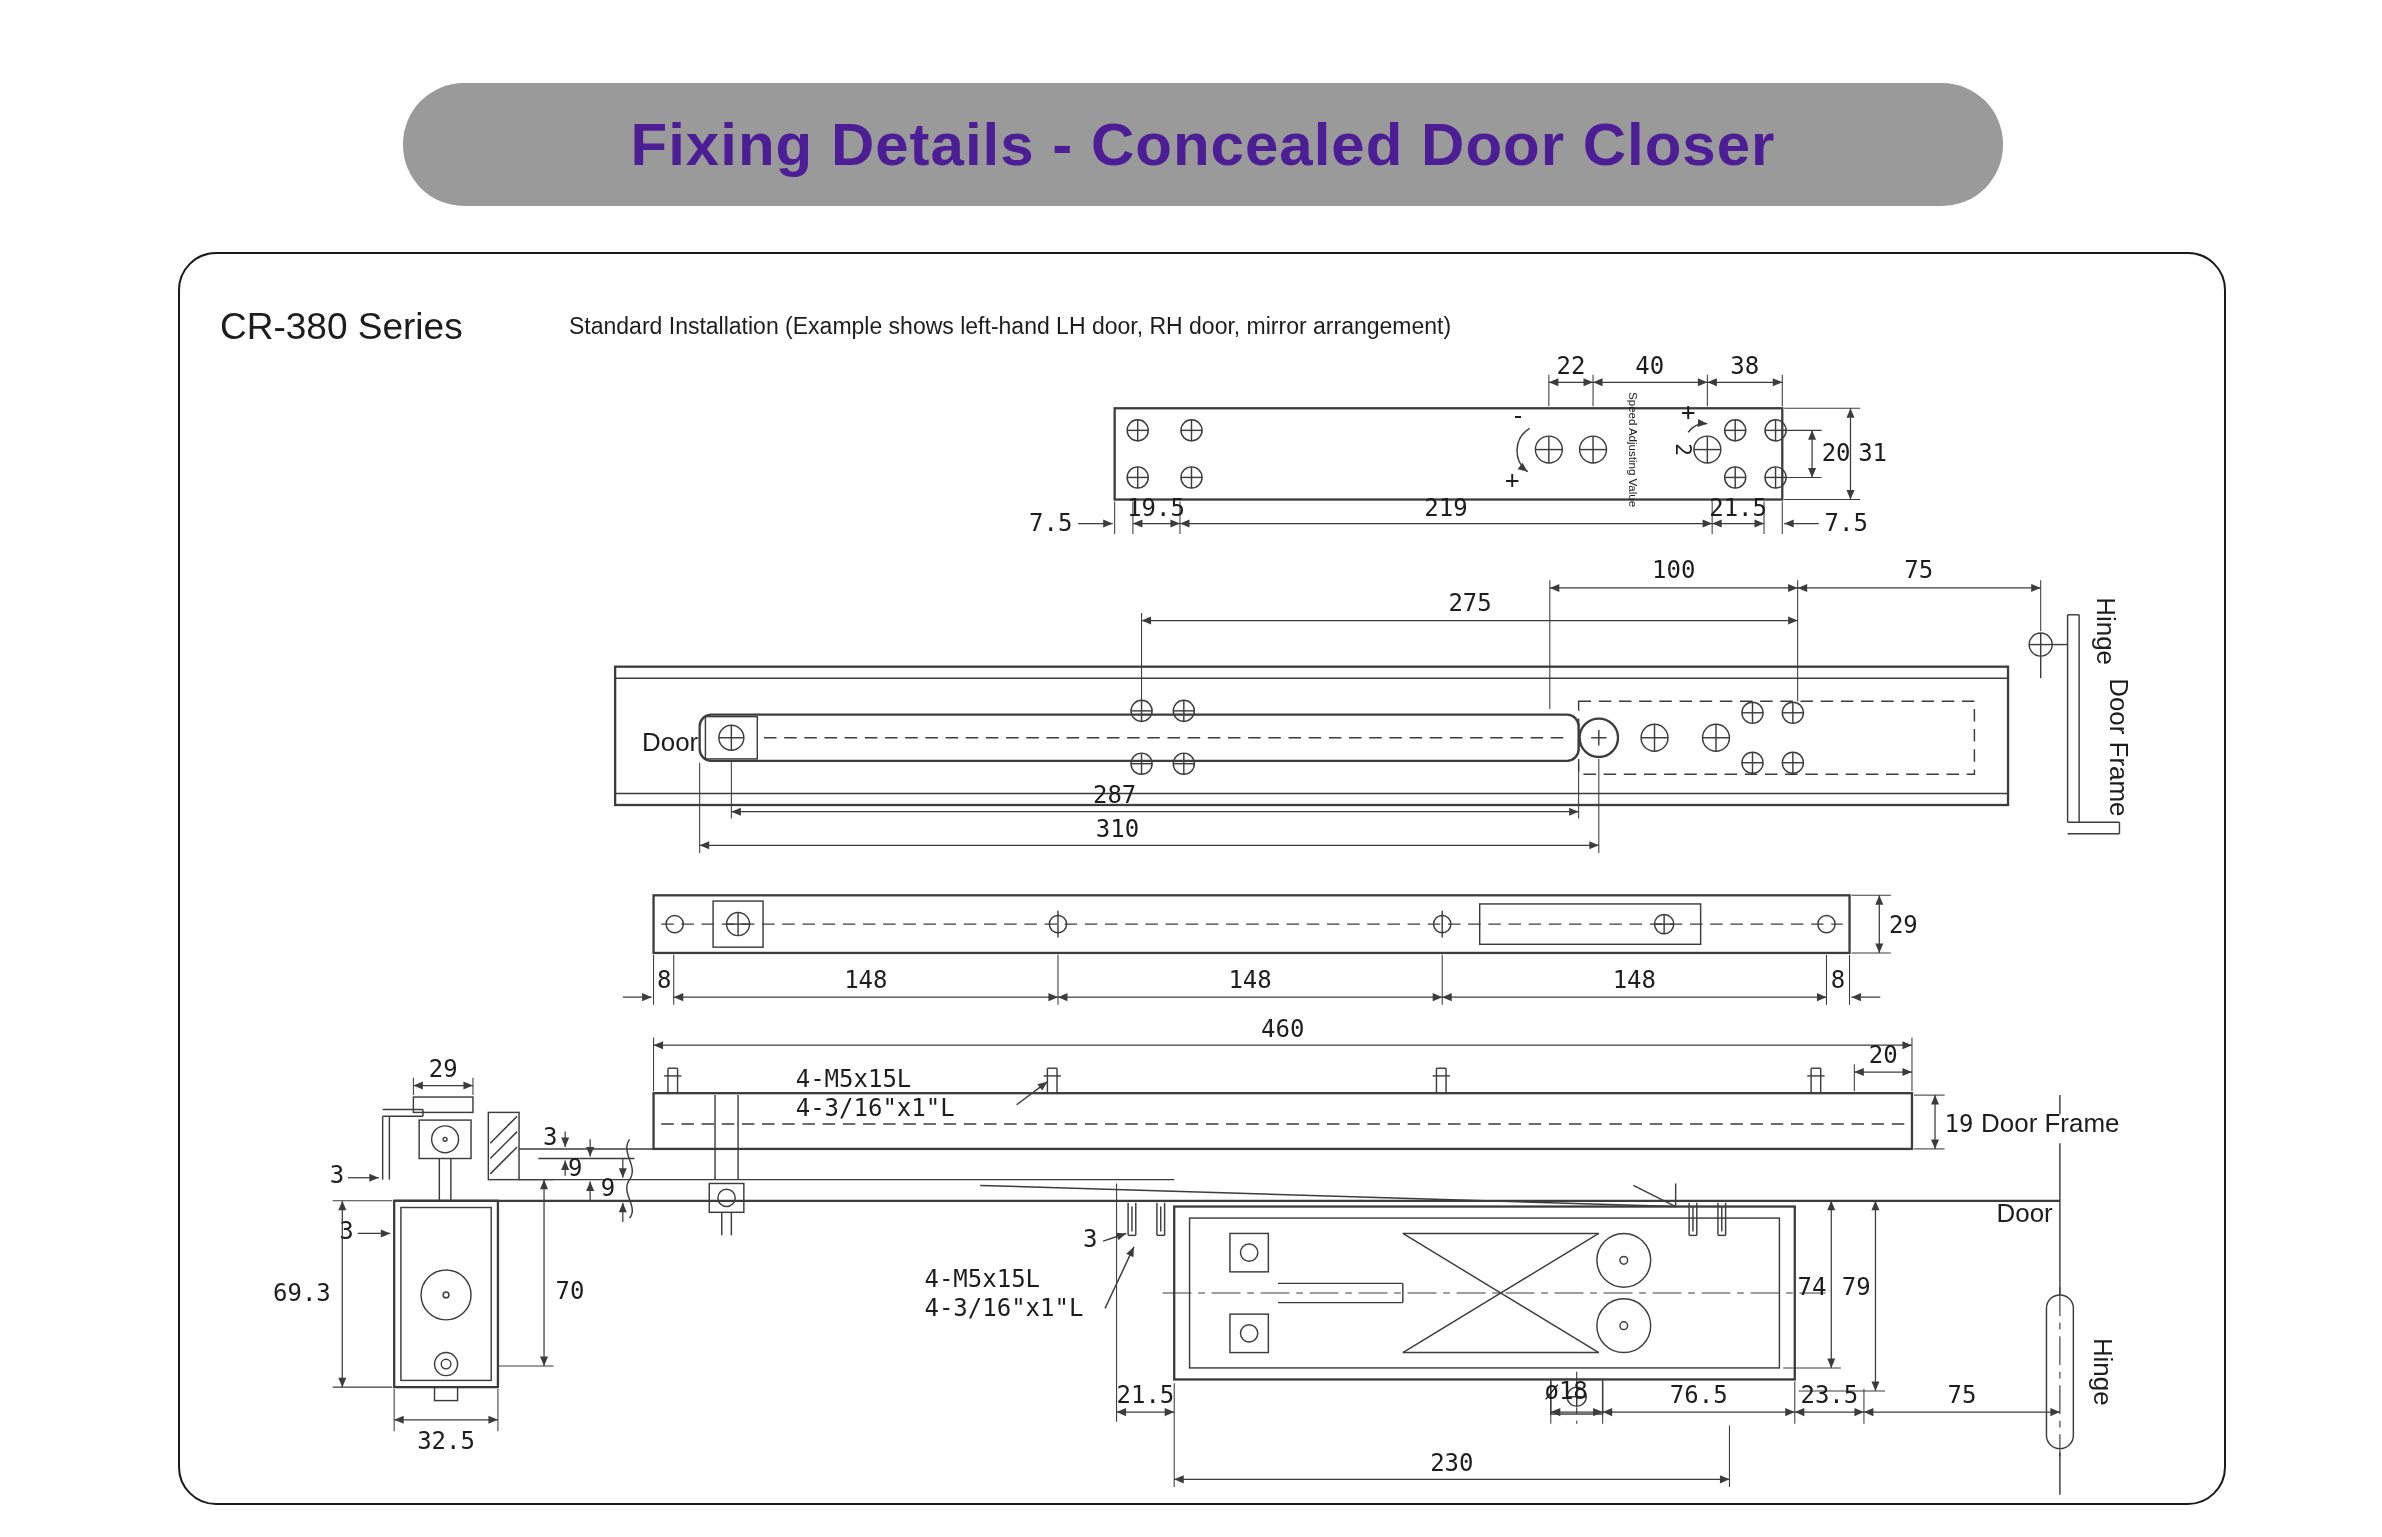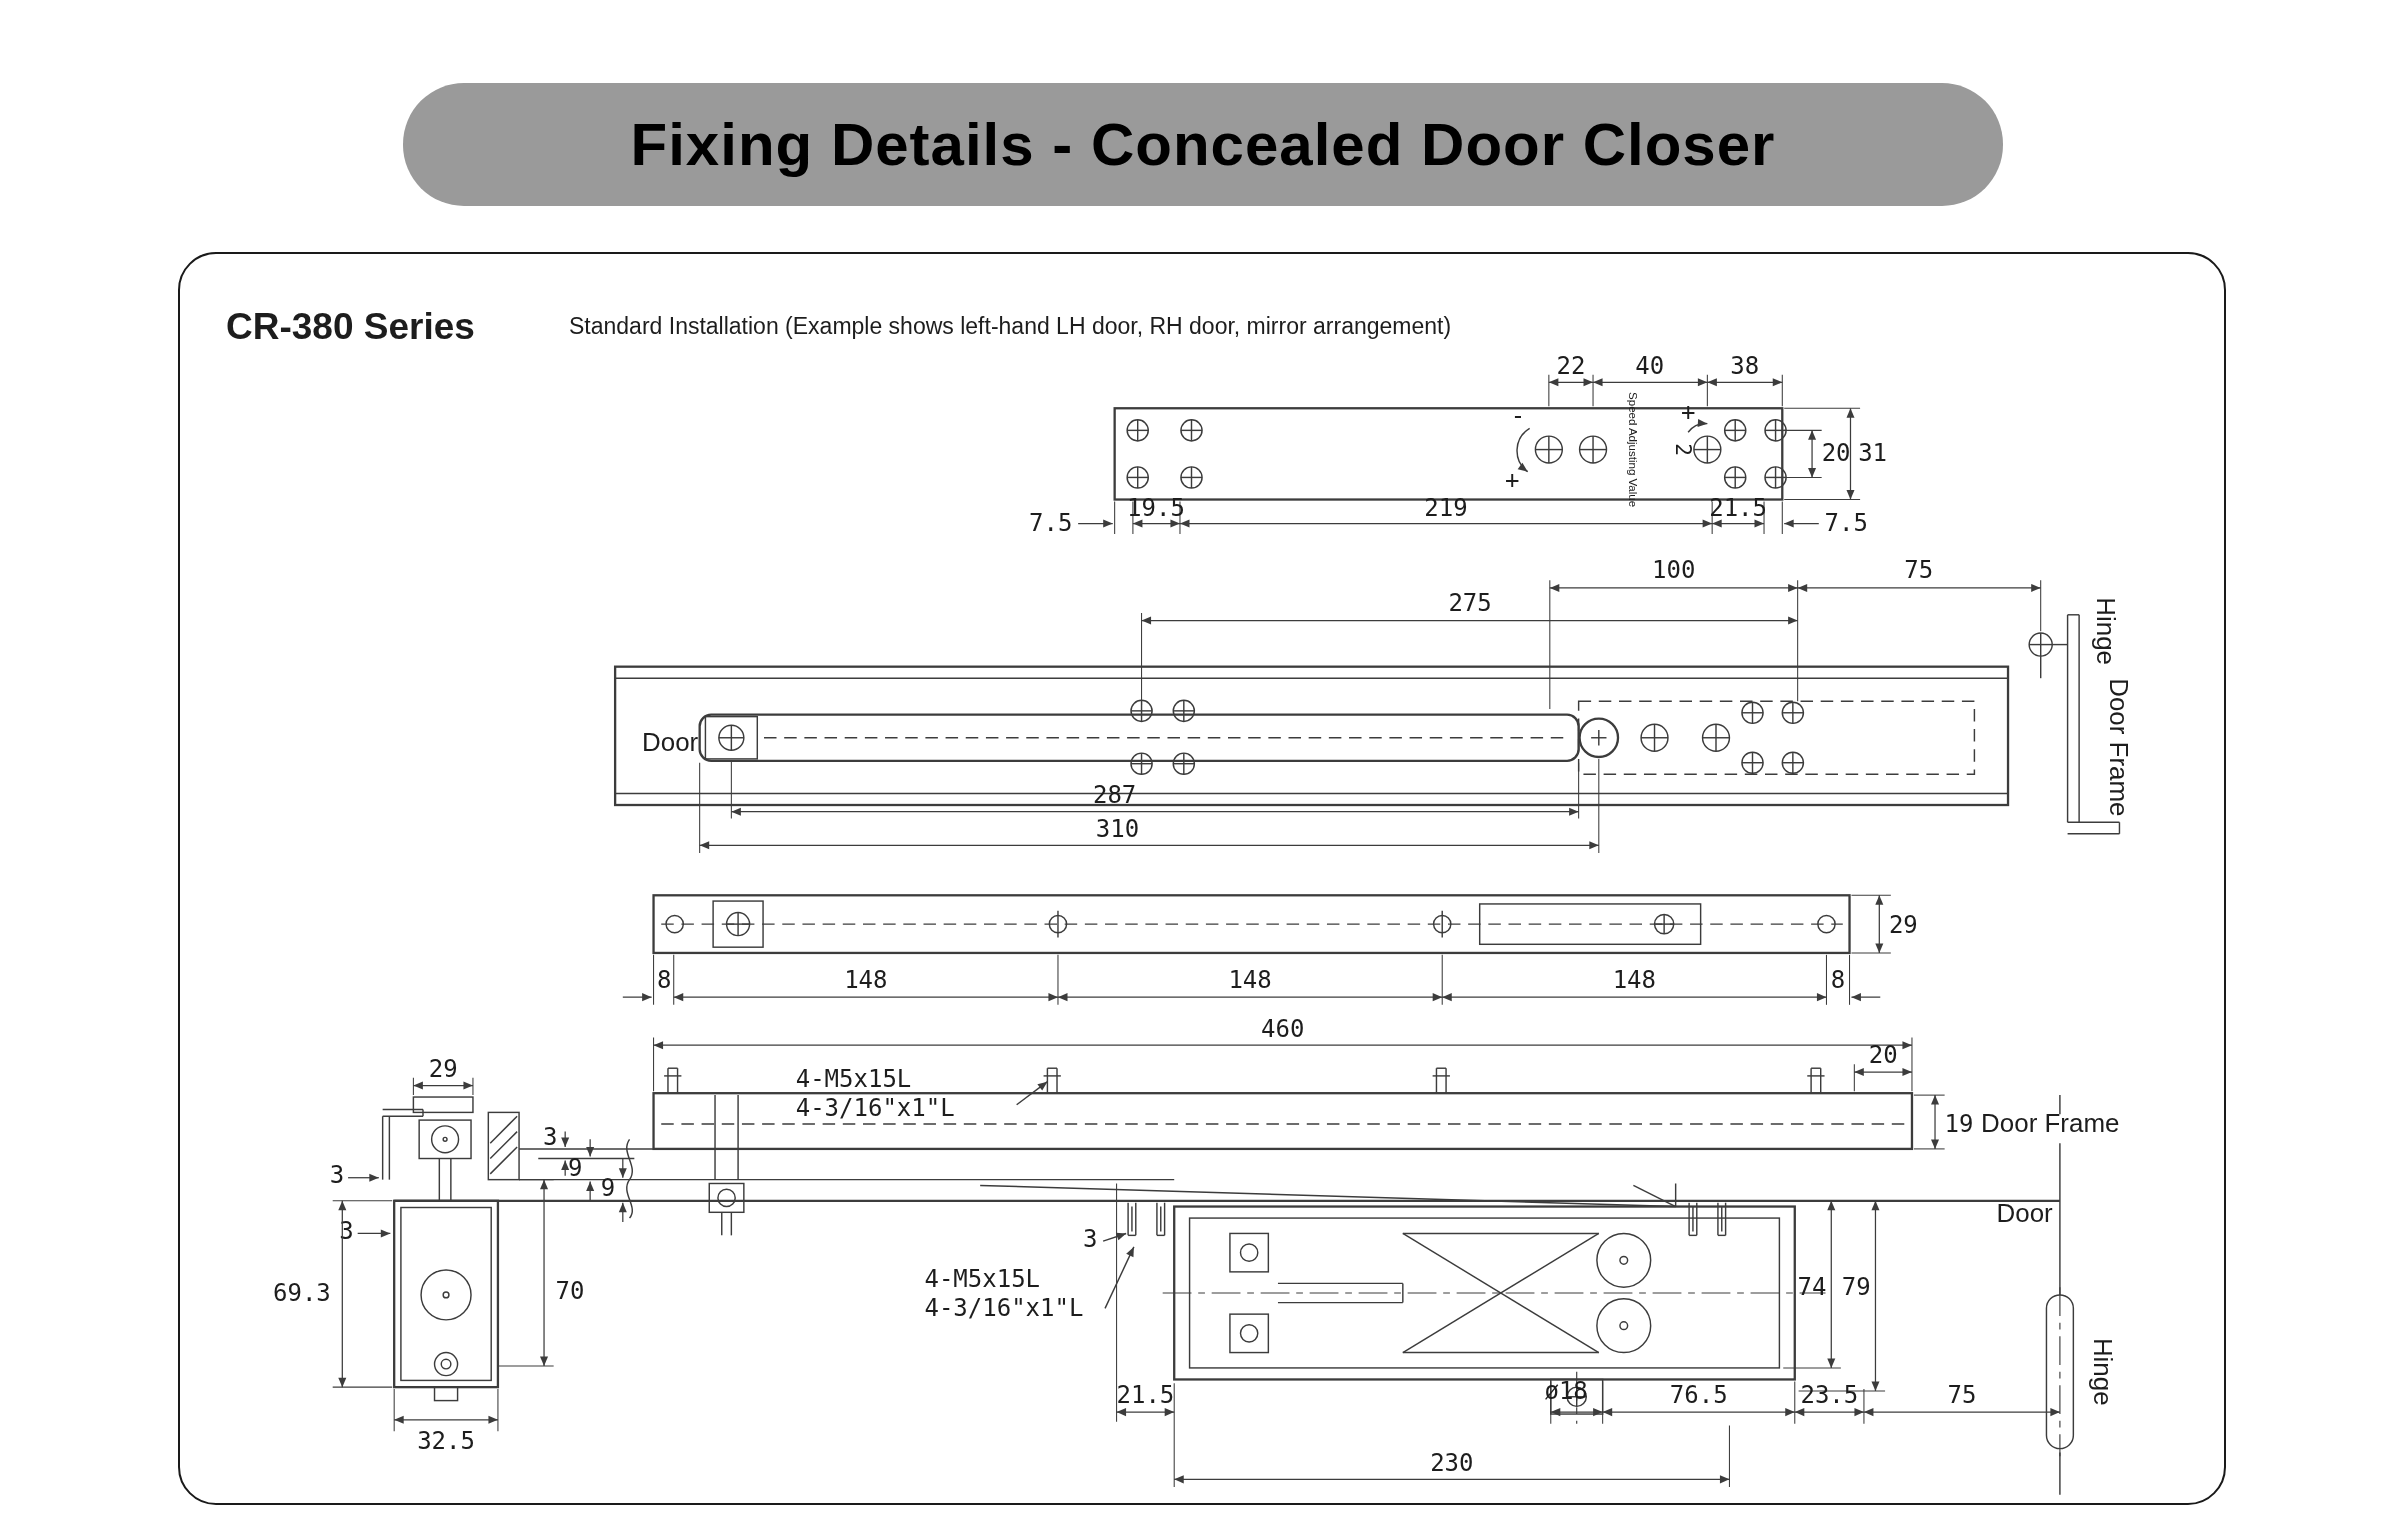--- a/index.html
+++ b/index.html
@@ -1,23 +1,23 @@
 <!DOCTYPE html>
 <html><head>
 <meta charset="utf-8">
 <style>
   html,body{margin:0;padding:0;background:#ffffff;}
   .page{position:relative;width:2383px;height:1537px;background:#ffffff;overflow:hidden;
         font-family:"Liberation Sans",sans-serif;color:#1d1d1d;}
   .banner{position:absolute;left:403px;top:83px;width:1600px;height:123px;
           background:#9a9a9a;border-radius:61px;display:flex;align-items:center;justify-content:center;}
-  .banner h1{margin:0;font-size:60px;font-weight:bold;color:#000000;letter-spacing:1px;}
+  .banner h1{margin:0;font-size:60px;font-weight:bold;color:#4c1d95;letter-spacing:1px;}
   .panel{position:absolute;left:178px;top:252px;width:2044px;height:1249px;
          border:2.9px solid #1a1a1a;border-radius:38px;background:#ffffff;}
-  .series{position:absolute;left:226px;top:306px;font-size:37px;font-weight:bold;}
+  .series{position:absolute;left:220px;top:306px;font-size:37px;font-weight:normal;}
   .subtitle{position:absolute;left:569px;top:313px;font-size:23px;}
   svg{position:absolute;left:0;top:0;}
   .obj{fill:none;stroke:#3c3c3c;stroke-width:2.4;}
   .thin{fill:none;stroke:#3c3c3c;stroke-width:1.5;}
   .ext{fill:none;stroke:#3c3c3c;stroke-width:1.1;}
   .dim{fill:none;stroke:#3c3c3c;stroke-width:1.3;}
   .dash{fill:none;stroke:#3c3c3c;stroke-width:1.5;stroke-dasharray:13 8;}
   .cl{fill:none;stroke:#3c3c3c;stroke-width:1.2;stroke-dasharray:30 7 7 7;}
   .dt{font-family:"DejaVu Sans Mono",monospace;font-size:25px;fill:#1d1d1d;stroke:none;}
   .dtt{font-family:"DejaVu Sans Mono",monospace;font-size:22px;fill:#1d1d1d;stroke:none;}

